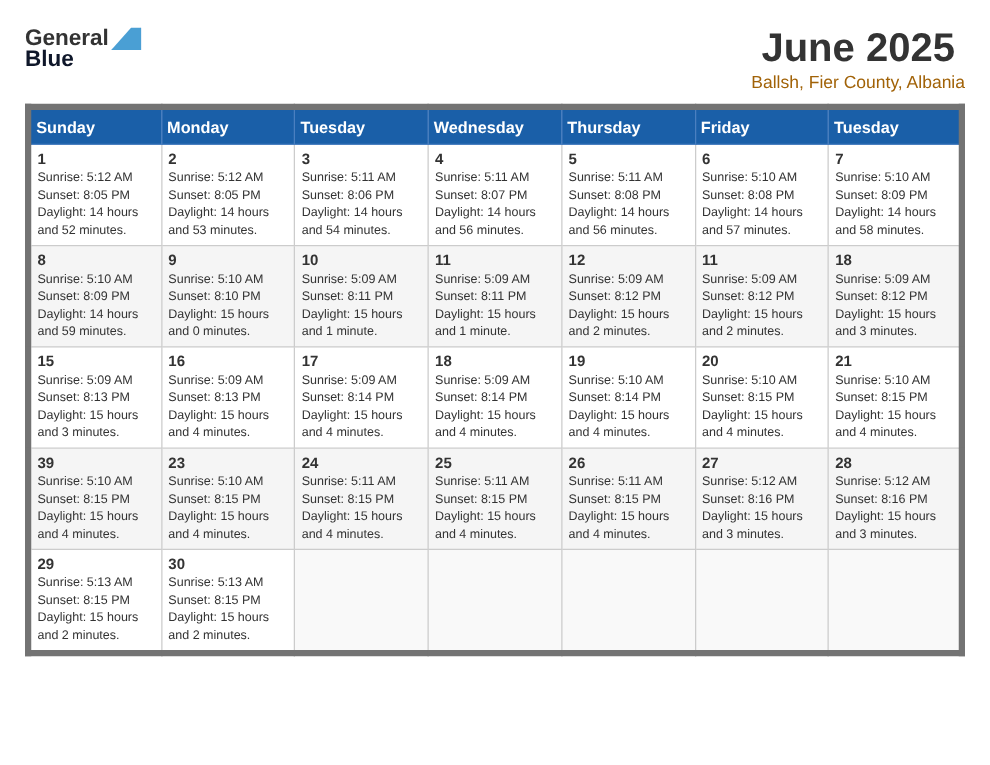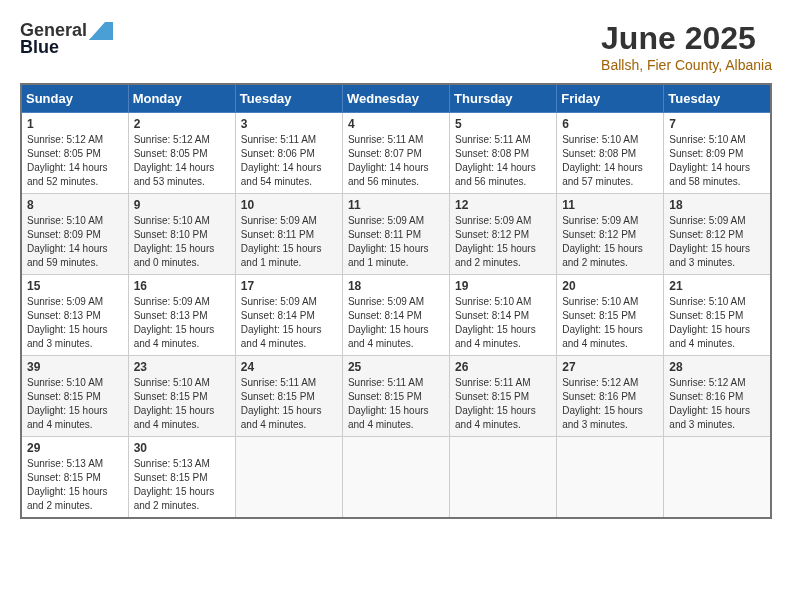--- a/index.html
+++ b/index.html
@@ -27,35 +27,35 @@
       display: inline-block;
       margin-left: 2px;
       vertical-align: middle;
     }
     .logo-top {
       display: flex;
       align-items: center;
       text-align: right;
     }
     .title-block {
-      text-align: left;
+      text-align: center;
     }
     .month-title {
       font-size: 32px;
       font-weight: bold;
       color: #333;
     }
     .location {
       font-size: 14px;
       color: #a16207;
     }
     .calendar {
       width: 100%;
       border-collapse: collapse;
-      border: 2px solid #737373;
+      border: 5px solid #737373;
     }
     .calendar th {
       background-color: #1a5fa8;
       color: #fff;
       font-size: 13px;
       font-weight: bold;
       padding: 6px 4px;
       text-align: left;
       border: 1px solid #4a7fc0;
     }

